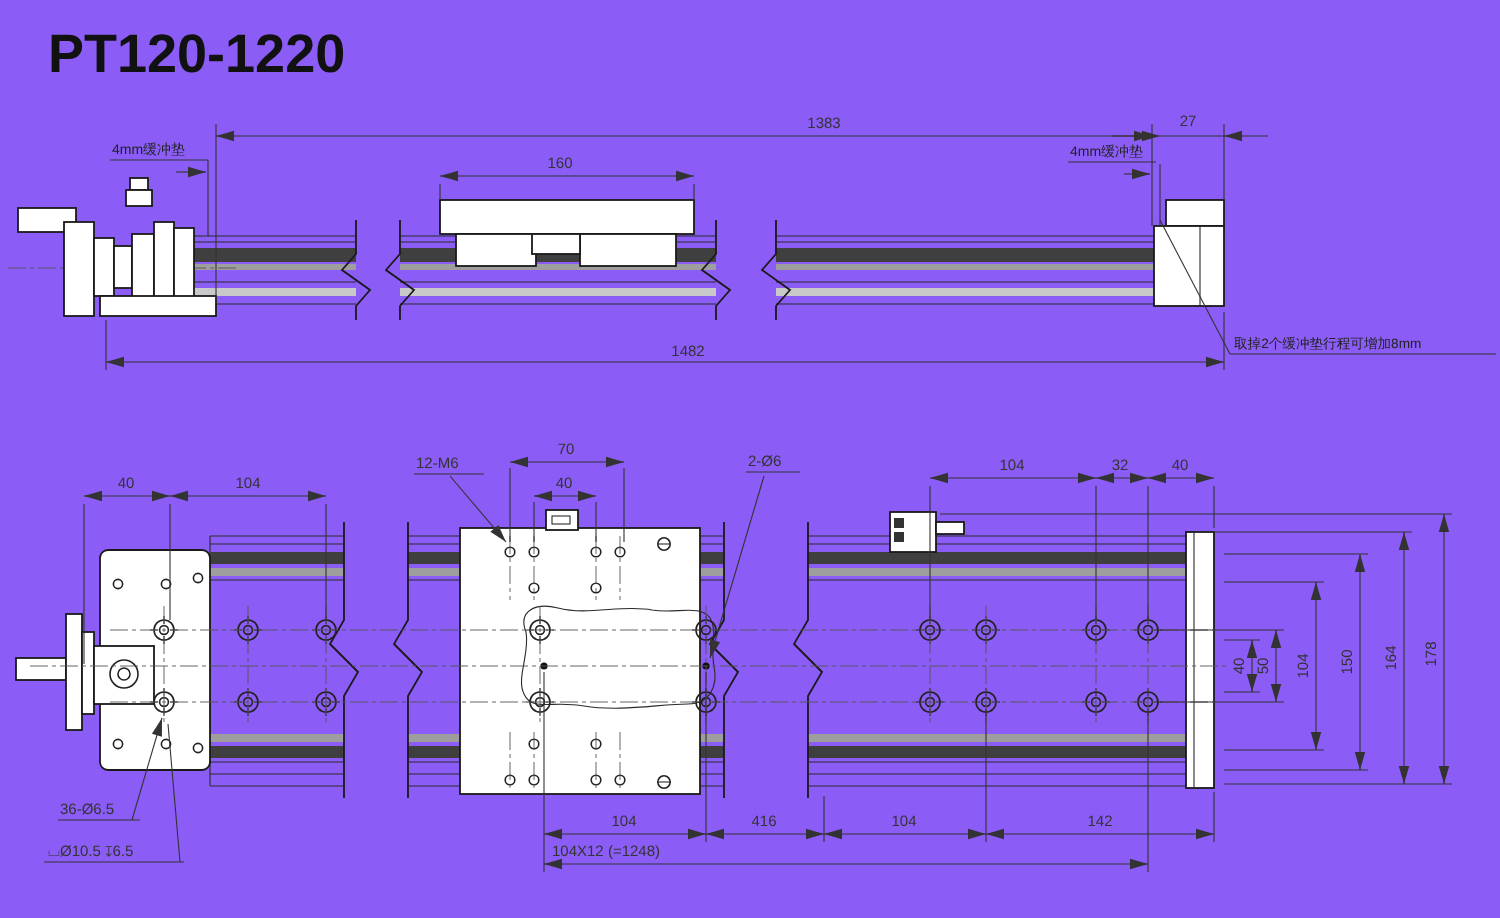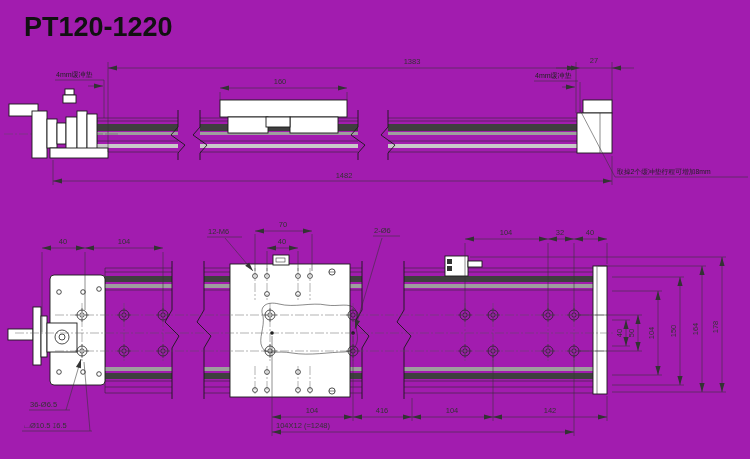--- a/index.html
+++ b/index.html
@@ -1,16 +1,16 @@
 <!DOCTYPE html>
 <html><head>
 <meta charset="utf-8">
 <style>
   html,body{margin:0;padding:0;background:#fff;}
-  .stage{position:relative;width:750px;height:459px;background:#a21caf;overflow:hidden;
+  .stage{position:relative;width:750px;height:459px;background:#8b5cf6;overflow:hidden;
          font-family:"Liberation Sans",sans-serif;}
   svg{position:absolute;left:0;top:0;}
   .o{fill:#fff;stroke:#1a1a1a;stroke-width:0.9;}
   .ol{fill:none;stroke:#1a1a1a;stroke-width:0.9;}
   .t{fill:none;stroke:#2a2a2a;stroke-width:0.55;}
   .bd{fill:#3f3f3f;stroke:none;}
   .bg{fill:#9e9e9e;stroke:none;}
   .bg2{fill:#c9c9c9;stroke:none;}
   .d{fill:none;stroke:#333;stroke-width:0.55;}
   .cl{fill:none;stroke:#555;stroke-width:0.45;stroke-dasharray:9 2 2 2;}

